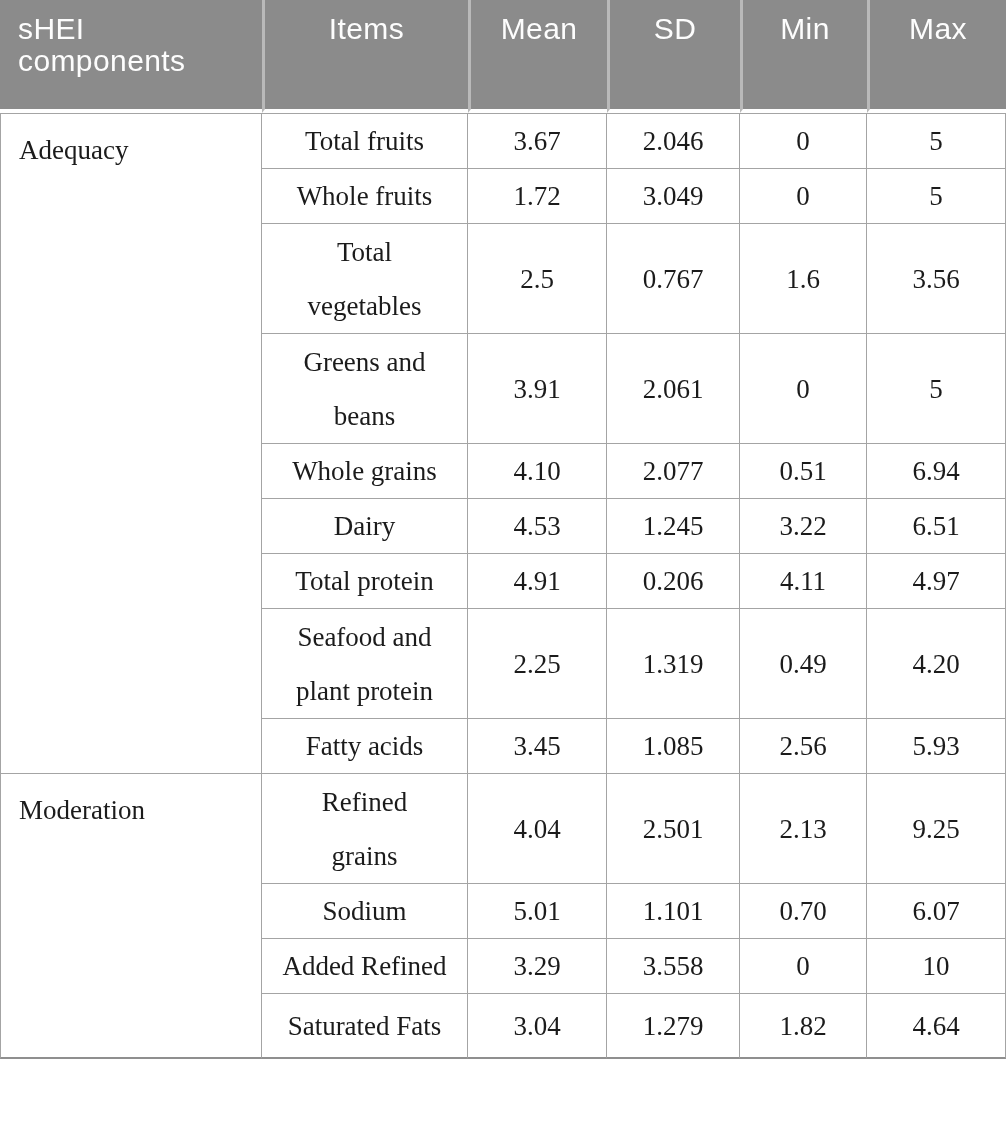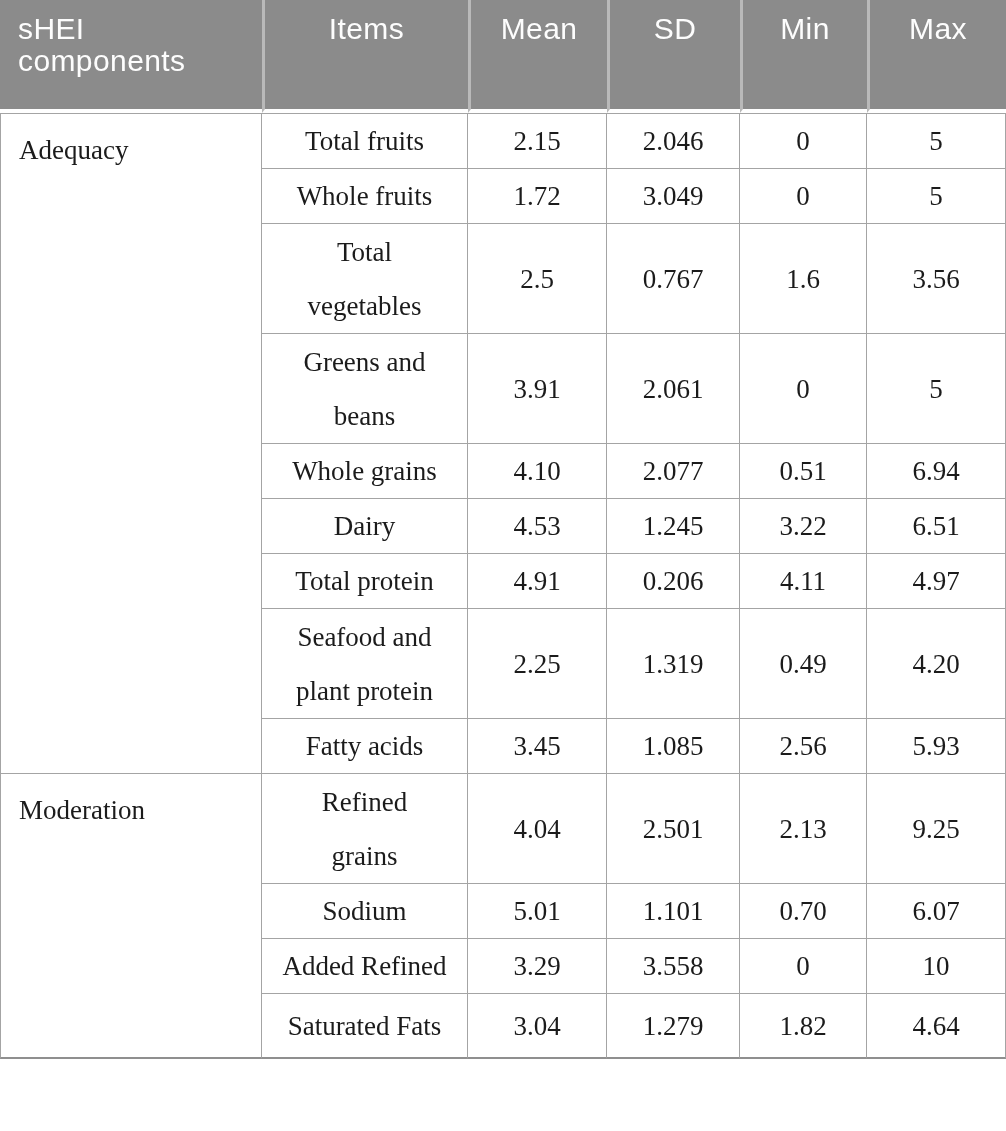--- a/index.html
+++ b/index.html
@@ -98,21 +98,21 @@
         <th>SD</th>
         <th>Min</th>
         <th>Max</th>
       </tr>
     </thead>
     <tbody>
 
       <tr class="r-single first-row">
         <td class="component" rowspan="9">Adequacy</td>
         <td class="item">Total fruits</td>
-        <td class="num">2.15</td>
+        <td class="num">3.67</td>
         <td class="num">2.046</td>
         <td class="num">0</td>
         <td class="num">5</td>
       </tr>
       <tr class="r-single">
         <td class="item">Whole fruits</td>
         <td class="num">1.72</td>
         <td class="num">3.049</td>
         <td class="num">0</td>
         <td class="num">5</td>

